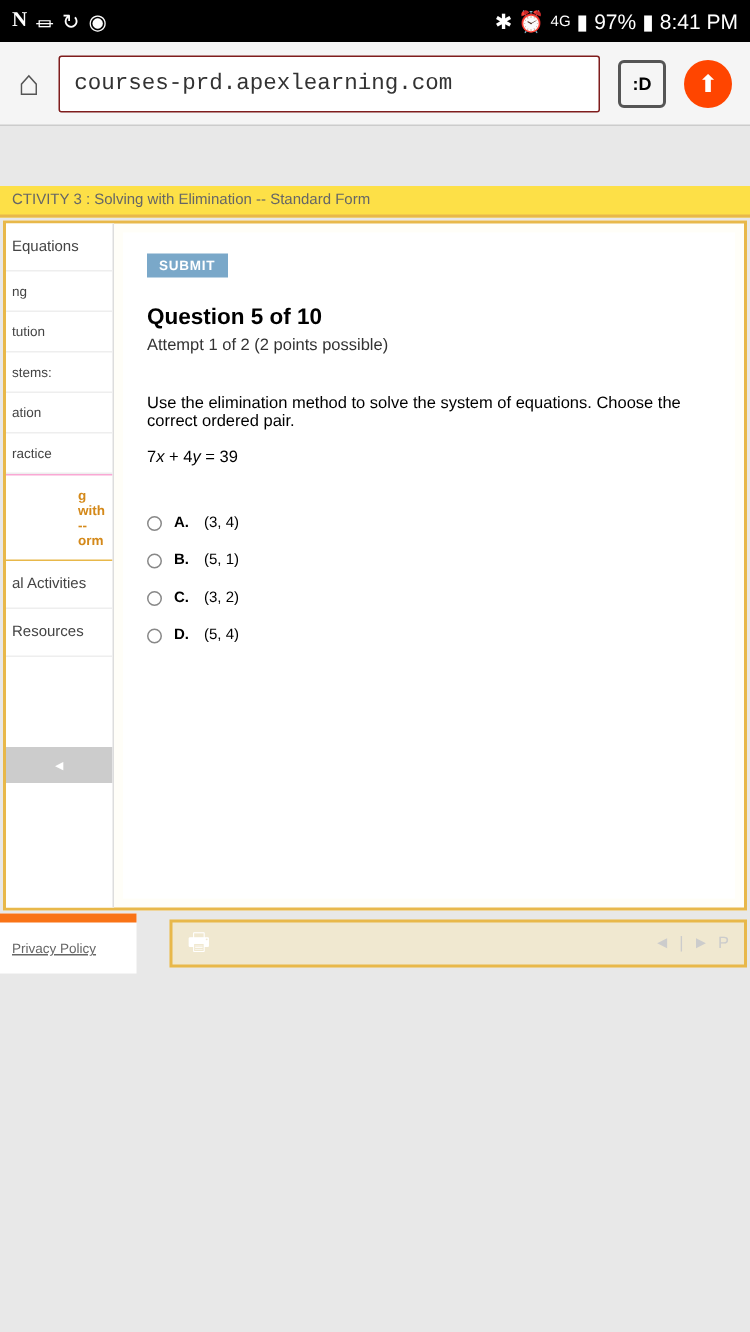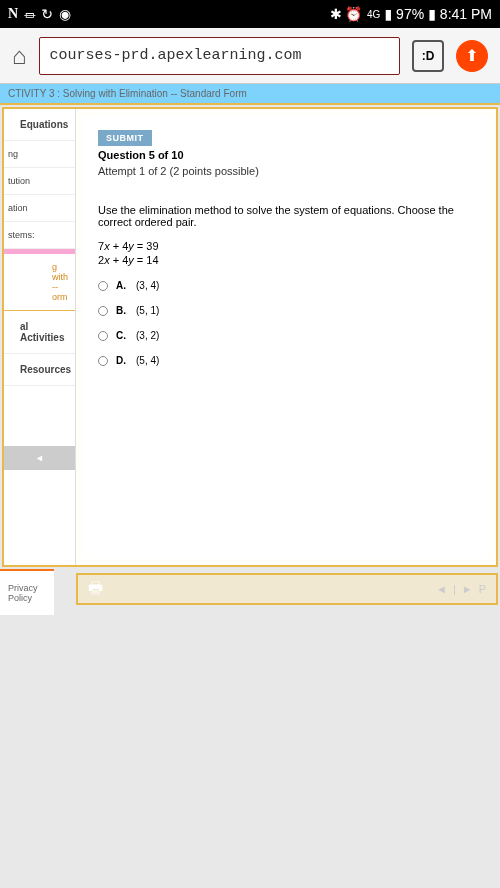--- a/index.html
+++ b/index.html
@@ -8,51 +8,51 @@
     .status-bar { background: #000; color: #fff; height: 28px; display: flex; justify-content: space-between; align-items: center; padding: 0 8px; font-size: 14px; }
     .status-left { display: flex; gap: 6px; align-items: center; }
     .status-right { display: flex; gap: 4px; align-items: center; }
     
     .browser-bar { background: #f5f5f5; height: 56px; display: flex; align-items: center; padding: 0 12px; gap: 12px; border-bottom: 1px solid #ccc; }
     .home-icon { font-size: 24px; color: #555; }
     .url-box { flex: 1; background: #fff; border: 1px solid #7f1d1d; border-radius: 2px; height: 38px; display: flex; align-items: center; padding: 0 10px; font-family: 'Courier New', monospace; font-size: 15px; color: #333; }
     .emoji-btn { width: 32px; height: 32px; border: 2px solid #555; border-radius: 4px; display: flex; align-items: center; justify-content: center; font-size: 12px; font-weight: bold; }
     .upload-btn { width: 32px; height: 32px; background: #ff4500; border-radius: 50%; display: flex; align-items: center; justify-content: center; color: #fff; }
     
-    .activity-header { background: #7dd3fc; font-size: 10px; color: #666; padding: 4px 8px; border-bottom: 2px solid #e8b84a; }
+    .activity-header { background: #fde047; font-size: 10px; color: #666; padding: 4px 8px; border-bottom: 2px solid #e8b84a; margin-top: 40px; }
     
     .content-wrap { display: flex; background: #fffef8; border: 2px solid #e8b84a; margin: 2px; height: 460px; }
     
     .sidebar { width: 72px; background: #fff; border-right: 1px solid #ddd; font-size: 9px; overflow: hidden; }
     .sidebar-item { padding: 8px 4px; border-bottom: 1px solid #eee; color: #444; }
-    .sidebar-item.head { font-weight: bold; font-size: 10px; padding: 10px 16px; }
-    .sidebar-item.active { color: #d4891a; font-weight: normal; border-top: 5px solid #f9a8d4; border-bottom: 1px solid #e8b84a; padding-left: 48px; }
+    .sidebar-item.head { font-weight: normal; font-size: 10px; padding: 10px 4px; }
+    .sidebar-item.active { color: #d4891a; font-weight: bold; border-top: 1px solid #f9a8d4; border-bottom: 1px solid #e8b84a; padding-left: 48px; }
     .sidebar-spacer { height: 60px; }
     .sidebar-arrow { background: #ccc; height: 24px; display: flex; align-items: center; justify-content: center; color: #fff; }
     
     .main-panel { flex: 1; background: #fff; padding: 12px 16px; margin: 6px; position: relative; }
     .submit-btn { background: #7aa8c9; color: #fff; font-size: 9px; font-weight: bold; padding: 3px 8px; border: none; letter-spacing: 0.5px; text-align: center; }
-    .question-title { font-size: 11px; font-weight: bold; margin: 3px 0 4px; }
+    .question-title { font-size: 15px; font-weight: bold; margin: 18px 0 4px; }
     .attempt-text { font-size: 11px; color: #333; margin-bottom: 20px; }
     .mc-label { font-size: 11px; margin-bottom: 12px; }
     .mc-label b { font-weight: bold; }
     .problem-text { font-size: 11px; margin-bottom: 12px; margin-top: 27px; }
-    .equations { font-size: 11px; margin-bottom: 14px; }
+    .equations { font-size: 11px; margin-bottom: 32px; }
     .equations .eq { margin-bottom: 2px; }
     .equations i { font-style: italic; }
     .options { }
     .option-row { display: flex; align-items: center; gap: 8px; margin-bottom: 14px; font-size: 10px; }
     .radio { width: 10px; height: 10px; border: 1px solid #888; border-radius: 50%; flex-shrink: 0; }
     .opt-letter { font-weight: bold; width: 12px; }
     
     .footer-bar { display: flex; background: #f0e8d0; border: 2px solid #e8b84a; margin: 0 2px; height: 32px; align-items: center; padding: 0 10px; justify-content: space-between; }
     .print-icon { color: #fff; font-size: 16px; }
     .nav-arrows { display: flex; gap: 6px; color: #ccc; font-size: 11px; align-items: center; }
     
-    .privacy { font-size: 9px; color: #666; padding: 12px 8px; background: #fff; width: 54px; border-top: 2px solid #f97316; }
+    .privacy { font-size: 9px; color: #666; padding: 12px 8px; background: #fff; width: 91px; border-top: 6px solid #f97316; text-decoration: underline; }
     .bottom-row { display: flex; }
     .footer-wrap { flex: 1; padding-left: 20px; padding-top: 4px; }
   </style>
 </head>
 <body>
 
 <div class="status-bar">
   <div class="status-left">
     <span style="font-weight:bold;font-family:serif">N</span>
     <span>⏛</span>
@@ -81,39 +81,39 @@
   </div>
 </div>
 
 <div class="activity-header">CTIVITY 3 : Solving with Elimination -- Standard Form</div>
 
 <div class="content-wrap">
   <div class="sidebar">
     <div class="sidebar-item head">Equations</div>
     <div class="sidebar-item">ng</div>
     <div class="sidebar-item">tution</div>
+    <div class="sidebar-item">stems:</div>
     <div class="sidebar-item">ation</div>
-    <div class="sidebar-item">stems:</div>
+    <div class="sidebar-item">ractice</div>
     <div class="sidebar-item active">g with -- orm</div>
     <div class="sidebar-item head">al Activities</div>
     <div class="sidebar-item head">Resources</div>
     <div class="sidebar-spacer"></div>
     <div class="sidebar-arrow">
       <span>◄</span>
     </div>
   </div>
 
   <div class="main-panel">
     <button class="submit-btn">SUBMIT</button>
     <div class="question-title">Question 5 of 10</div>
     <div class="attempt-text">Attempt 1 of 2 (2 points possible)</div>
     <div class="problem-text">Use the elimination method to solve the system of equations. Choose the correct ordered pair.</div>
     <div class="equations">
       <div class="eq"><span>7</span><i>x</i><span> + 4</span><i>y</i><span> = 39</span></div>
-      <div class="eq"><span>2</span><i>x</i><span> + 4</span><i>y</i><span> = 14</span></div>
     </div>
     <div class="options">
       <div class="option-row">
         <span class="radio"></span>
         <span class="opt-letter">A.</span>
         <span>(3, 4)</span>
       </div>
       <div class="option-row">
         <span class="radio"></span>
         <span class="opt-letter">B.</span>

